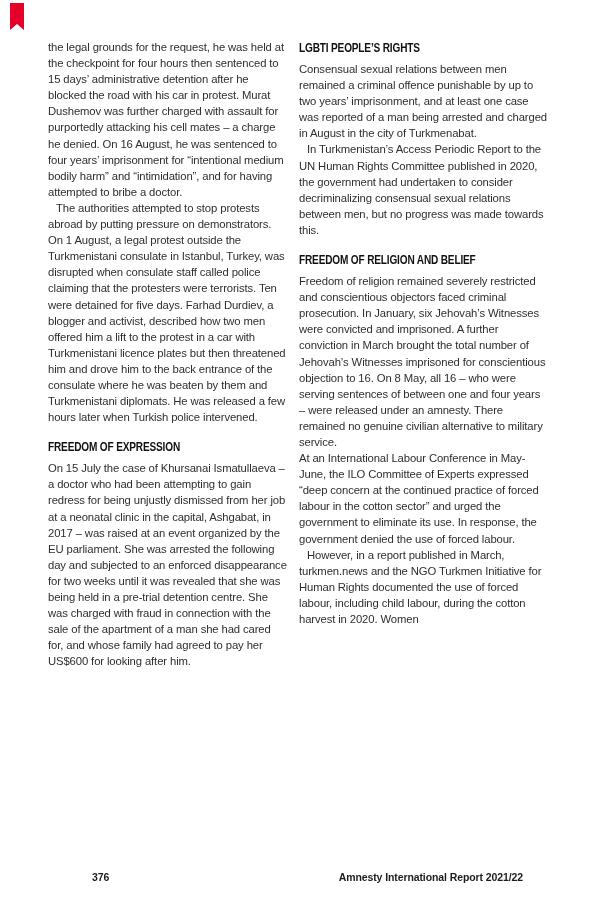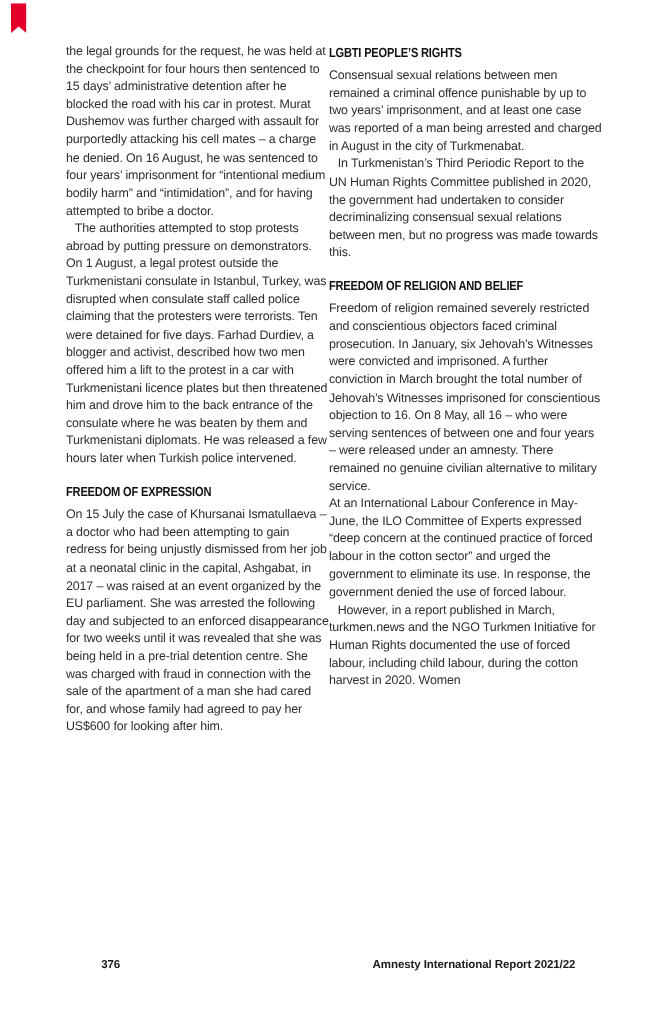--- a/index.html
+++ b/index.html
@@ -18,21 +18,21 @@
   }
   .column{
     position:absolute;
     top:39px;
     font-size:11.3px;
     line-height:16.1px;
     letter-spacing:-0.12px;
     color:#2e2e2e;
     text-align:left;
   }
-  #col-left{left:60px;width:240px;}
+  #col-left{left:48px;width:240px;}
   #col-right{left:299px;width:248px;}
   .column p{margin:0;padding:0;}
   .column p.indent{text-indent:8px;}
   h2.section{
     margin:13px 0 4px 0;
     padding:0;
     font-size:12px;
     line-height:18px;
     font-weight:bold;
     color:#111111;
@@ -69,21 +69,21 @@
   <div id="col-left" class="column">
       <p>the legal grounds for the request, he was held at the checkpoint for four hours then sentenced to 15 days’ administrative detention after he blocked the road with his car in protest. Murat Dushemov was further charged with assault for purportedly attacking his cell mates – a charge he denied. On 16 August, he was sentenced to four years’ imprisonment for “intentional medium bodily harm” and “intimidation”, and for having attempted to bribe a doctor.</p>
       <p class="indent">The authorities attempted to stop protests abroad by putting pressure on demonstrators. On 1 August, a legal protest outside the Turkmenistani consulate in Istanbul, Turkey, was disrupted when consulate staff called police claiming that the protesters were terrorists. Ten were detained for five days. Farhad Durdiev, a blogger and activist, described how two men offered him a lift to the protest in a car with Turkmenistani licence plates but then threatened him and drove him to the back entrance of the consulate where he was beaten by them and Turkmenistani diplomats. He was released a few hours later when Turkish police intervened.</p>
       <h2 class="section"><span class="squeeze">FREEDOM OF EXPRESSION</span></h2>
       <p>On 15 July the case of Khursanai Ismatullaeva – a doctor who had been attempting to gain redress for being unjustly dismissed from her job at a neonatal clinic in the capital, Ashgabat, in 2017 – was raised at an event organized by the EU parliament. She was arrested the following day and subjected to an enforced disappearance for two weeks until it was revealed that she was being held in a pre-trial detention centre. She was charged with fraud in connection with the sale of the apartment of a man she had cared for, and whose family had agreed to pay her US$600 for looking after him.</p>
     </div>
 
   <div id="col-right" class="column">
       <h2 class="section"><span class="squeeze">LGBTI PEOPLE’S RIGHTS</span></h2>
       <p>Consensual sexual relations between men remained a criminal offence punishable by up to two years’ imprisonment, and at least one case was reported of a man being arrested and charged in August in the city of Turkmenabat.</p>
-      <p class="indent">In Turkmenistan’s Third Periodic Report to the UN Human Rights Committee published in 2020, the government had undertaken to consider decriminalizing consensual sexual relations between men, but no progress was made towards this.</p>
+      <p class="indent">In Turkmenistan’s Access Periodic Report to the UN Human Rights Committee published in 2020, the government had undertaken to consider decriminalizing consensual sexual relations between men, but no progress was made towards this.</p>
       <h2 class="section"><span class="squeeze">FREEDOM OF RELIGION AND BELIEF</span></h2>
       <p>Freedom of religion remained severely restricted and conscientious objectors faced criminal prosecution. In January, six Jehovah’s Witnesses were convicted and imprisoned. A further conviction in March brought the total number of Jehovah’s Witnesses imprisoned for conscientious objection to 16. On 8 May, all 16 – who were serving sentences of between one and four years – were released under an amnesty. There remained no genuine civilian alternative to military service.</p>
       <p>At an International Labour Conference in May-June, the ILO Committee of Experts expressed “deep concern at the continued practice of forced labour in the cotton sector” and urged the government to eliminate its use. In response, the government denied the use of forced labour.</p>
       <p class="indent">However, in a report published in March, turkmen.news and the NGO Turkmen Initiative for Human Rights documented the use of forced labour, including child labour, during the cotton harvest in 2020. Women</p>
     </div>
 
   <div class="footer">
     <span class="page-num">376</span>
     <span class="report-title">Amnesty International Report 2021/22</span>
   </div>

